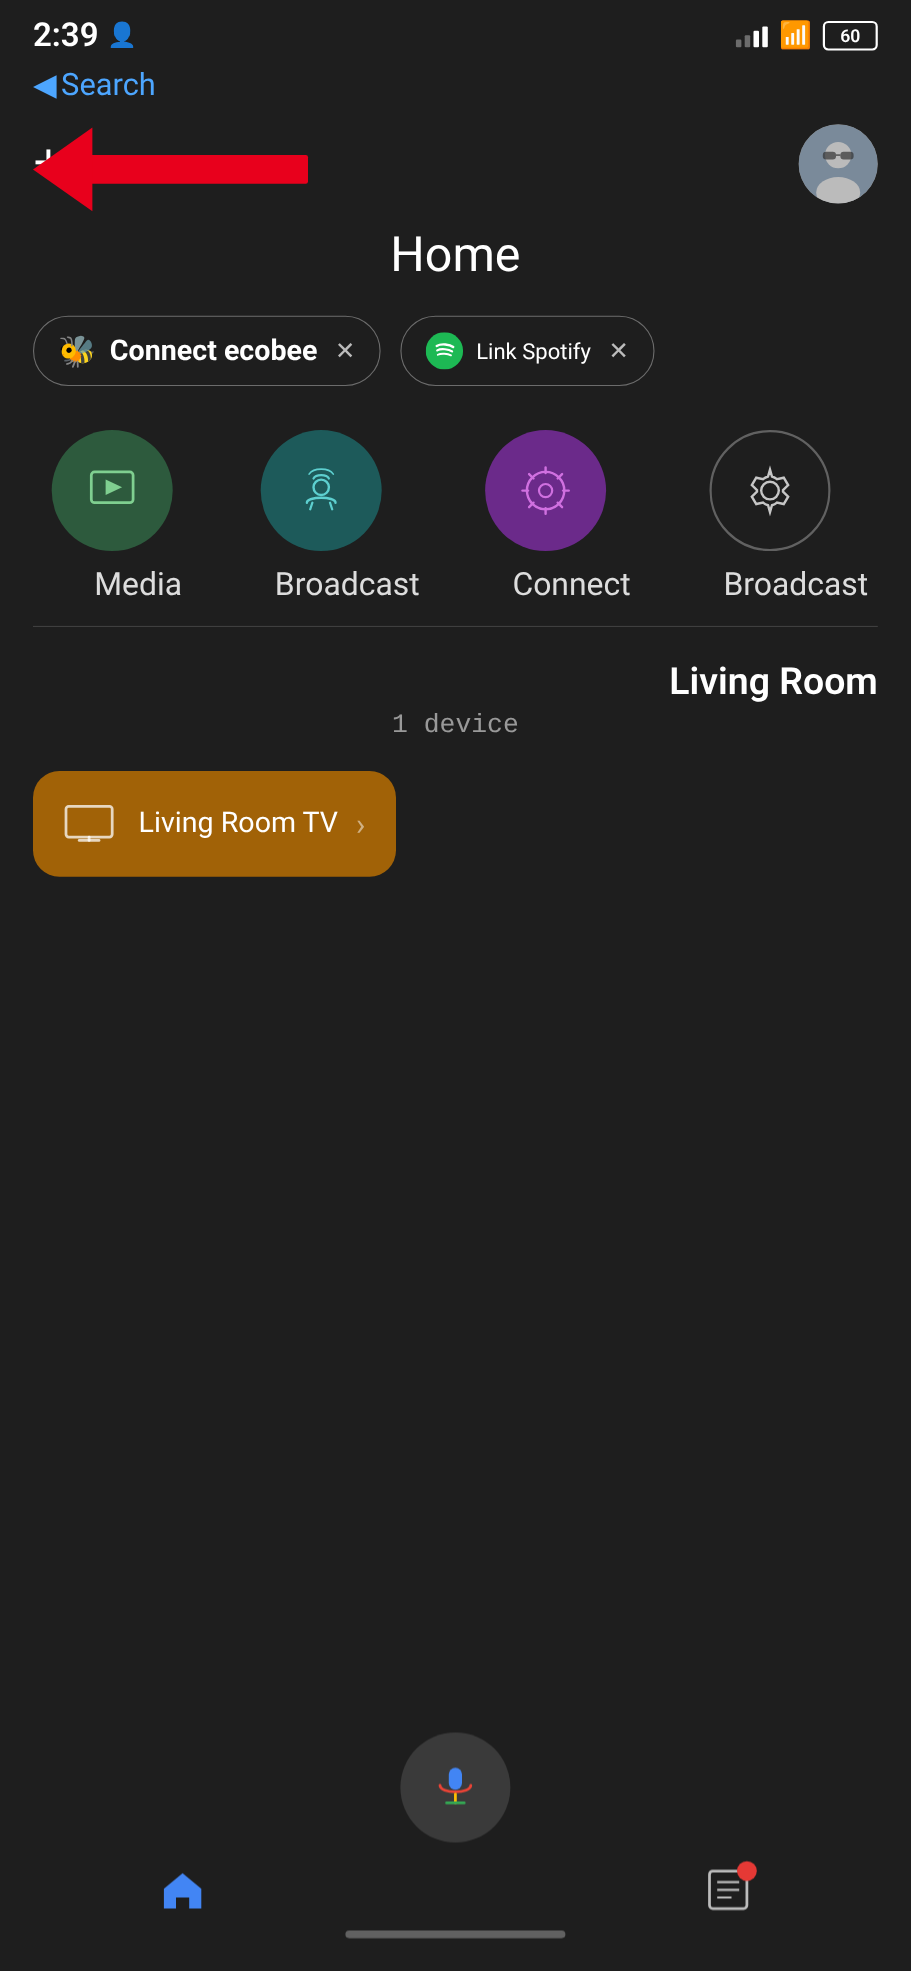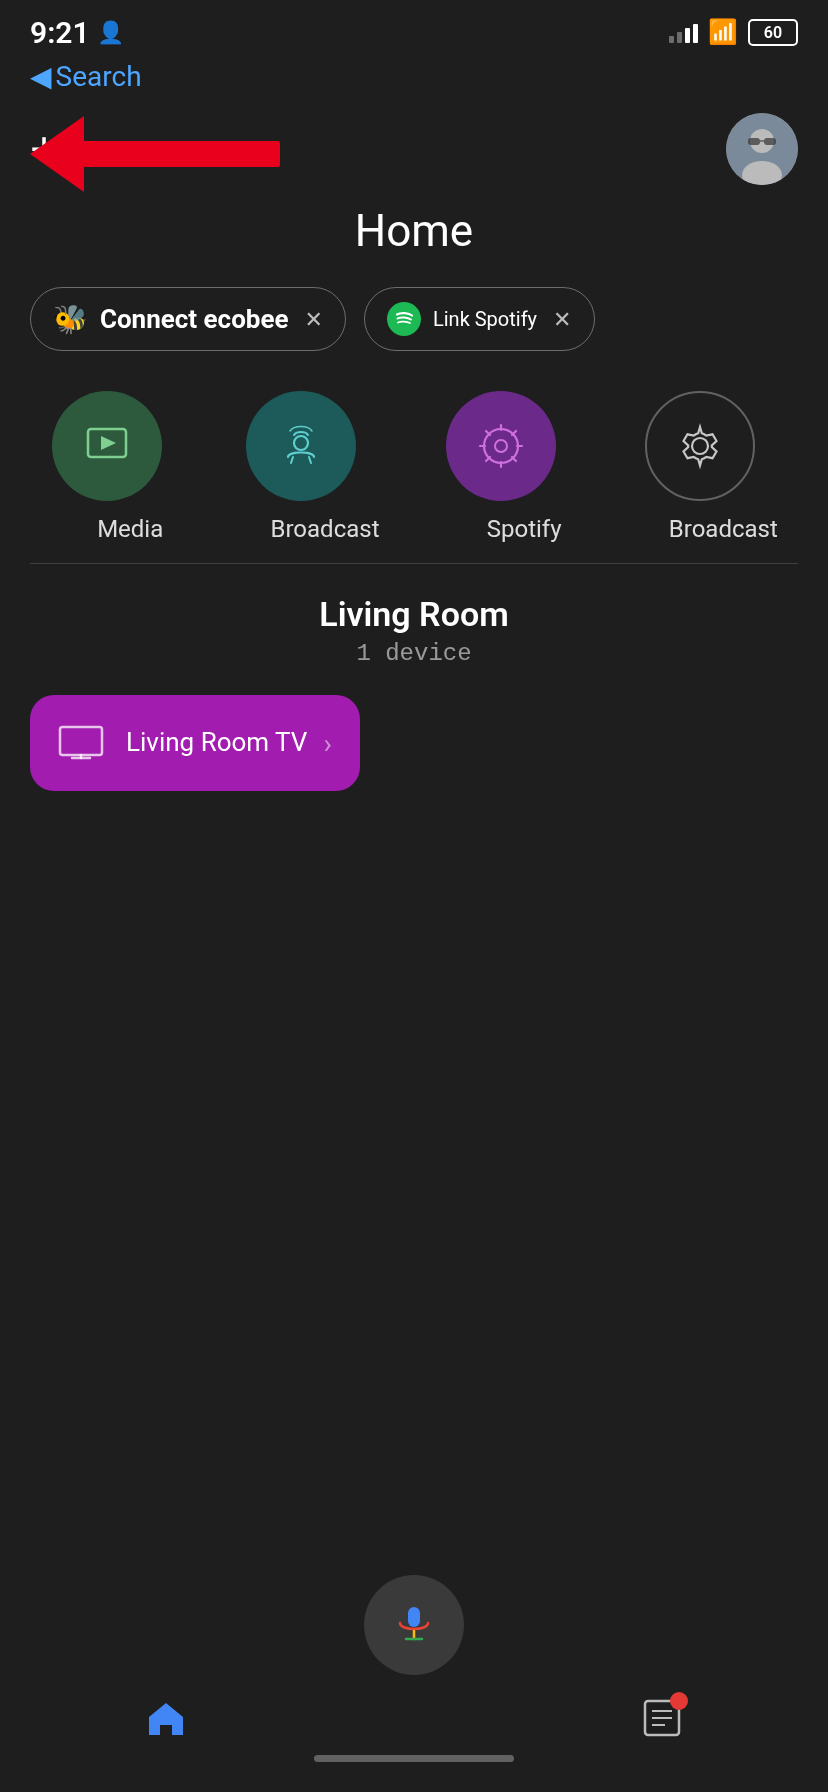--- a/index.html
+++ b/index.html
@@ -199,54 +199,54 @@
     .action-circle.purple { background: #6b2a8a; }
     .action-circle.outline {
       background: transparent;
       border: 2px solid rgba(255,255,255,0.3);
     }
     .action-circle svg {
       width: 54px;
       height: 54px;
     }
     .action-label {
-      font-size: 24px;
+      font-size: 29px;
       color: rgba(255,255,255,0.85);
       margin-left: 47px;
     }
 
     
     .divider {
       height: 1px;
       background: rgba(255,255,255,0.15);
       margin: 20px 30px 30px 30px;
     }
 
     
     .room-section {
       padding: 0 30px;
     }
     .room-title {
-      text-align: center;
+      text-align: right;
       font-size: 34px;
       font-weight: 600;
       color: #fff;
       margin-bottom: 6px;
     }
     .room-subtitle {
       text-align: center;
       font-size: 24px;
       color: rgba(255,255,255,0.55);
       margin-bottom: 28px;
       font-family: Liberation Mono, monospace;
     }
 
     
     .device-card {
-      background: #a21caf;
+      background: #a16207;
       border-radius: 24px;
       padding: 30px 28px;
       display: flex;
       align-items: center;
       justify-content: space-between;
       cursor: pointer;
       width: 330px;
     }
     .device-info {
       display: flex;
@@ -328,21 +328,21 @@
     .nav-icon-wrap {
       position: relative;
       display: inline-flex;
     }
   </style>
 </head>
 <body>
 
 <div class="status-bar">
   <div class="status-time">
-    <span>9:21</span>
+    <span>2:39</span>
     <span style="font-size:22px;">👤</span>
   </div>
   <div class="status-icons">
     <div class="signal-bars">
       <div class="signal-bar dim" style="height:7px;"></div>
       <div class="signal-bar dim" style="height:11px;"></div>
       <div class="signal-bar" style="height:15px;"></div>
       <div class="signal-bar" style="height:19px;"></div>
     </div>
     <span style="font-size:24px;">📶</span>
@@ -437,21 +437,21 @@
         <line x1="27" y1="6" x2="27" y2="11" stroke="#d070e0" stroke-width="2.2" stroke-linecap="round"></line>
         <line x1="27" y1="43" x2="27" y2="48" stroke="#d070e0" stroke-width="2.2" stroke-linecap="round"></line>
         <line x1="6" y1="27" x2="11" y2="27" stroke="#d070e0" stroke-width="2.2" stroke-linecap="round"></line>
         <line x1="43" y1="27" x2="48" y2="27" stroke="#d070e0" stroke-width="2.2" stroke-linecap="round"></line>
         <line x1="12" y1="12" x2="16" y2="16" stroke="#d070e0" stroke-width="2.2" stroke-linecap="round"></line>
         <line x1="38" y1="38" x2="42" y2="42" stroke="#d070e0" stroke-width="2.2" stroke-linecap="round"></line>
         <line x1="42" y1="12" x2="38" y2="16" stroke="#d070e0" stroke-width="2.2" stroke-linecap="round"></line>
         <line x1="12" y1="42" x2="16" y2="38" stroke="#d070e0" stroke-width="2.2" stroke-linecap="round"></line>
       </svg>
     </div>
-    <span class="action-label">Spotify</span>
+    <span class="action-label">Connect</span>
   </div>
 
   <div class="action-item">
     <div class="action-circle outline">
       <svg viewBox="0 0 54 54" fill="none" xmlns="http://www.w3.org/2000/svg">
         <circle cx="27" cy="27" r="8" stroke="rgba(255,255,255,0.75)" stroke-width="2.2"></circle>
         <path d="M27 8 L28.8 14.2 C30.5 14.7 32 15.5 33.3 16.6 L39.5 15.3 L43.5 22 L38.8 26.5 C38.9 27 38.9 27.5 38.8 28 L43.5 32.5 L39.5 39.2 L33.3 37.9 C32 39 30.5 39.8 28.8 40.3 L27 46.5 L25.2 40.3 C23.5 39.8 22 39 20.7 37.9 L14.5 39.2 L10.5 32.5 L15.2 28 C15.1 27.5 15.1 27 15.2 26.5 L10.5 22 L14.5 15.3 L20.7 16.6 C22 15.5 23.5 14.7 25.2 14.2 Z" stroke="rgba(255,255,255,0.75)" stroke-width="2.2" fill="none"></path>
       </svg>
     </div>
     <span class="action-label">Broadcast</span>

